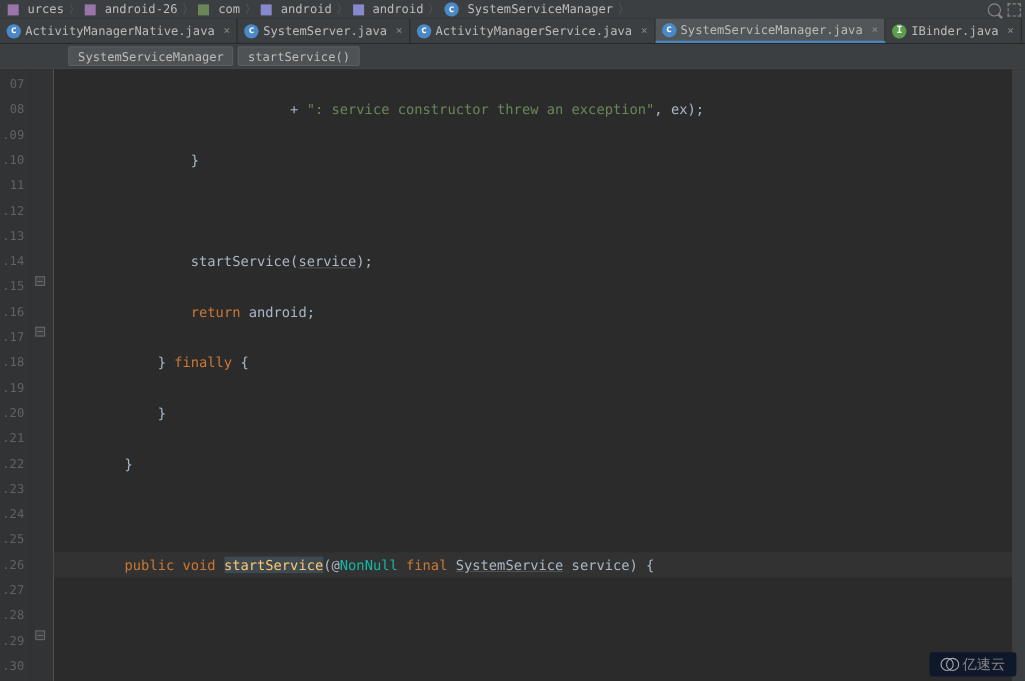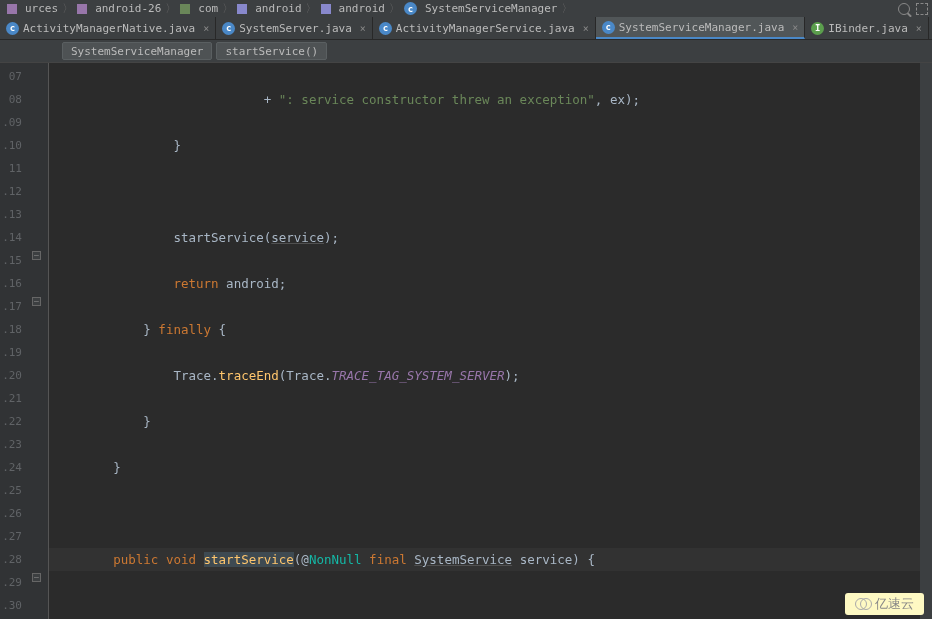--- a/index.html
+++ b/index.html
@@ -171,21 +171,21 @@
     .caret-line { background: #323232; }
     .cursor-highlight { background: rgba(80,110,130,0.4); }
     
     .watermark {
       position: absolute;
       bottom: 4px;
       right: 8px;
       color: #888;
       font-size: 13px;
       font-family: sans-serif;
-      background: #fef9c3;
+      background: #0f172a;
       padding: 2px 10px;
       border-radius: 3px;
       display: flex;
       align-items: center;
       gap: 4px;
     }
     .watermark-icon {
       width: 16px; height: 12px;
       position: relative;
     }
@@ -309,21 +309,20 @@
     <div class="fold-marker" style="top:510px;">–</div>
   </div>
   <div class="editor-split"></div>
   <div class="editor">
 <div class="line"><span>                            + </span><span class="str">": service constructor threw an exception"</span><span>, ex);</span></div>
 <div class="line">                }</div>
 <div class="line"></div>
 <div class="line"><span>                startService(</span><span class="underline">service</span><span>);</span></div>
 <div class="line"><span>                </span><span class="kw">return</span><span> android;</span></div>
 <div class="line"><span>            } </span><span class="kw">finally</span><span> {</span></div>
-<div class="line"><span>                Trace.</span><span class="method-call">traceEnd</span><span>(Trace.</span><span class="static-italic">TRACE_TAG_SYSTEM_SERVER</span><span>);</span></div>
 <div class="line">            }</div>
 <div class="line">        }</div>
 <div class="line"></div>
 <div class="line caret-line"><span>        </span><span class="kw">public void </span><span class="method-decl cursor-highlight">startService</span><span>(@</span><span class="annotation">NonNull</span><span class="kw"> final </span><span class="type-underline">SystemService</span><span> service) {</span></div>
 
 
 
 
 
 

